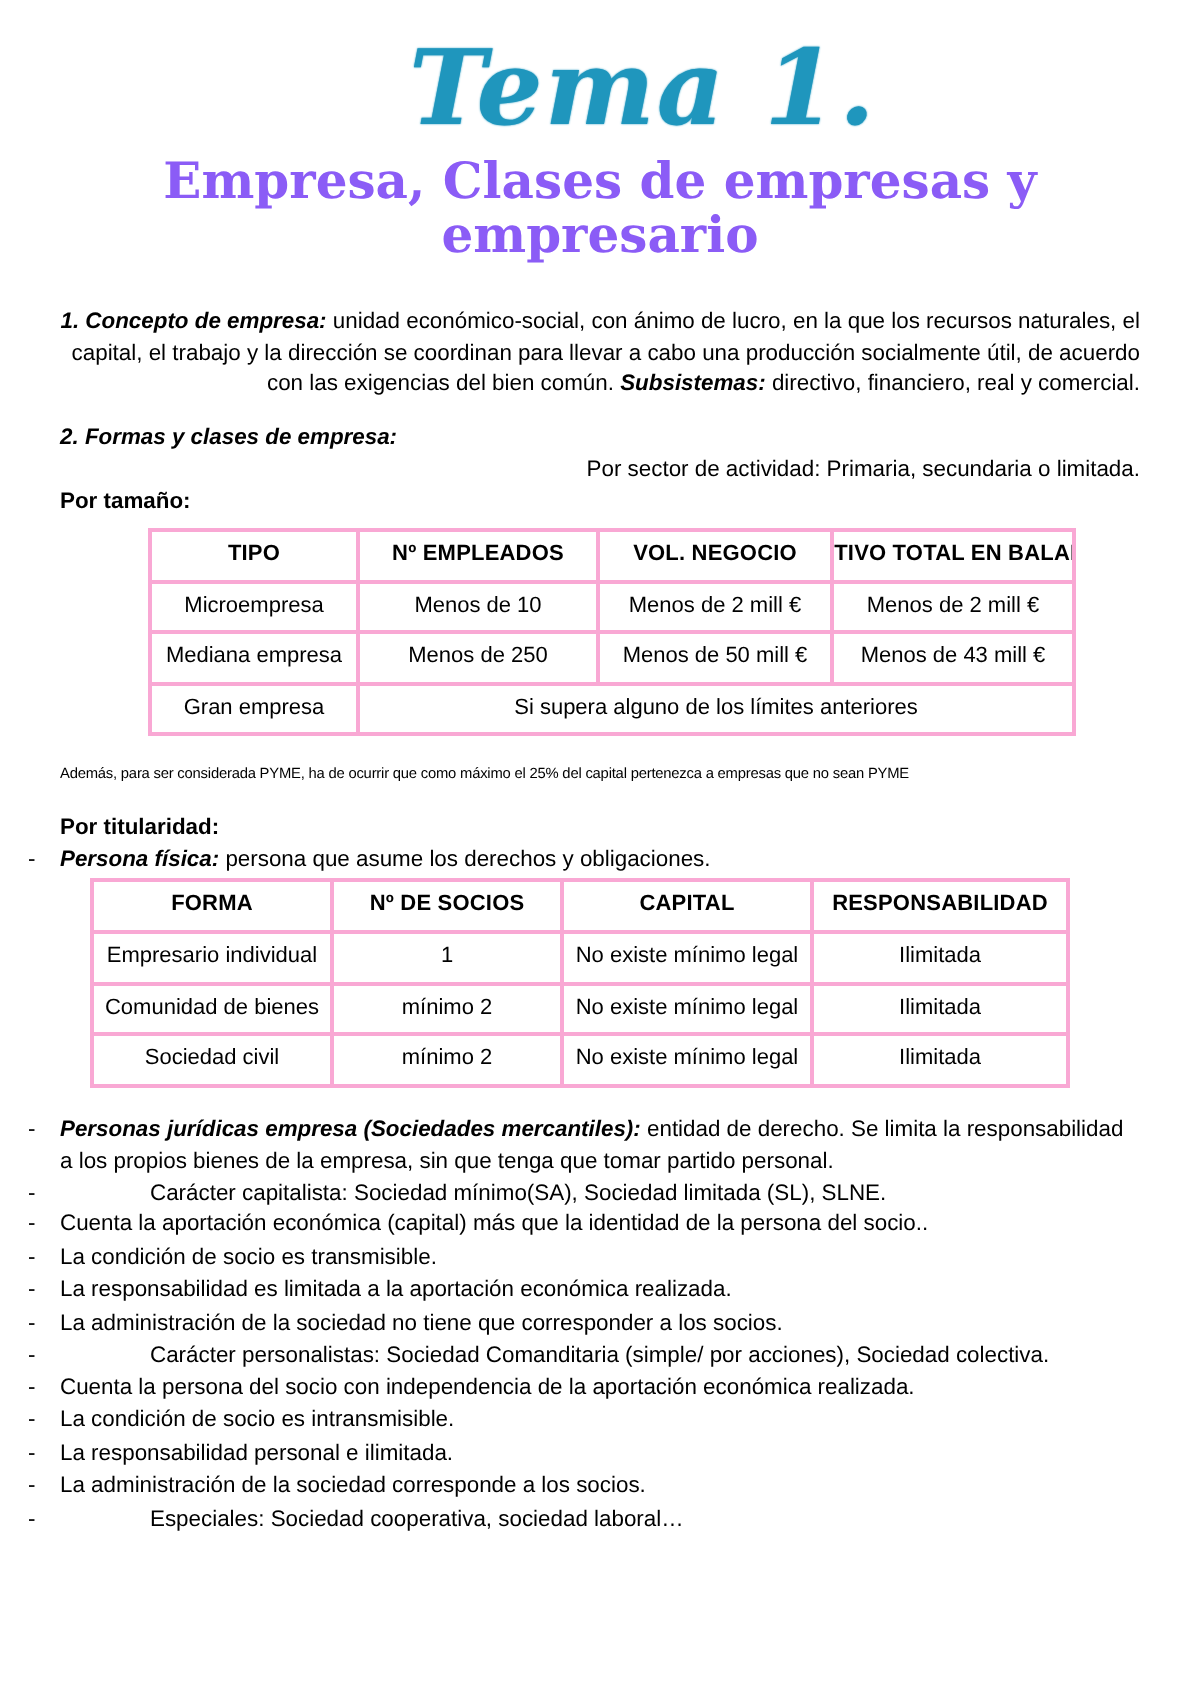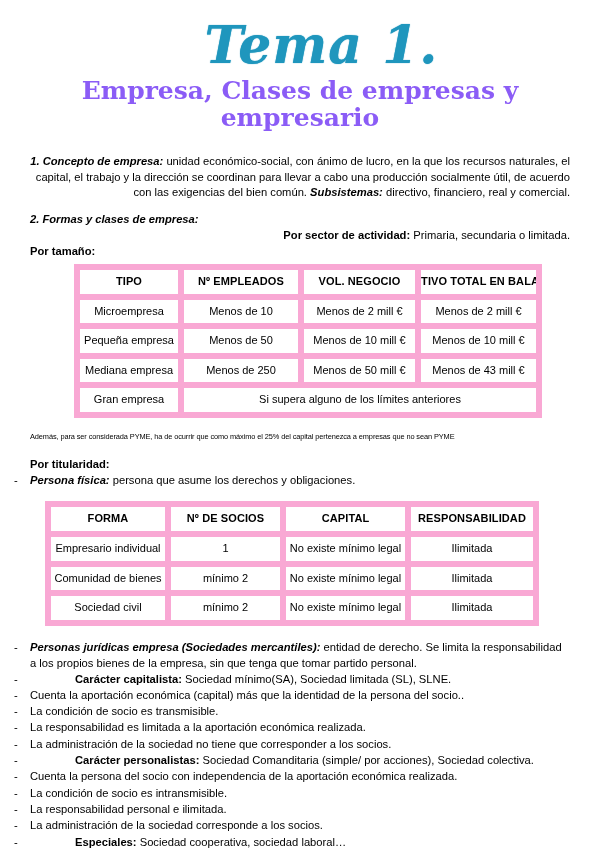--- a/index.html
+++ b/index.html
@@ -49,41 +49,41 @@
     font-size: 11.2px;
     line-height: 1.42;
   }
   .para {
     margin: 0 0 0 0;
     text-align: right;
   }
   .spacer-sm { height: 11px; }
   .spacer-md { height: 14px; }
 
-  b, .b { font-weight: bold; padding-left: 45px; }
+  b, .b { font-weight: normal; padding-left: 45px; }
   .bi { font-weight: bold; font-style: italic; }
 
   .heading-line {
     font-weight: bold;
     margin: 0;
   }
   .note-tiny {
     font-size: 7.4px;
     margin: 0;
     letter-spacing: -0.1px;
   }
 
   
   table {
     border-collapse: collapse;
     table-layout: fixed;
     font-size: 11px;
   }
   table td, table th {
-    border: 6px solid #f9a8d4;
+    border: 2px solid #f9a8d4;
     padding: 4px 2px;
     text-align: center;
     vertical-align: middle;
     overflow: hidden;
     white-space: nowrap;
   }
   table th {
     font-weight: bold;
     font-size: 11px;
     letter-spacing: 0.1px;
@@ -97,21 +97,21 @@
   .tbl-sizes col.c2 { width: 120px; }
   .tbl-sizes col.c3 { width: 117px; }
   .tbl-sizes col.c4 { width: 121px; }
   .tbl-sizes th.clip {
     text-indent: -18px;
   }
 
   .tbl-owner {
     width: 488px;
     margin-left: 15px;
-    margin-top: 13px;
+    margin-top: 0;
   }
   .tbl-owner col.c1 { width: 120px; }
   .tbl-owner col.c2 { width: 115px; }
   .tbl-owner col.c3 { width: 125px; }
   .tbl-owner col.c4 { width: 128px; }
 
   
   ul.lvl {
     list-style: none;
     margin: 0;
@@ -165,26 +165,20 @@
       </tr>
     </thead>
     <tbody>
       <tr>
         <td>Microempresa</td>
         <td>Menos de 10</td>
         <td>Menos de 2 mill €</td>
         <td>Menos de 2 mill €</td>
       </tr>
       <tr>
-        <td>Pequeña empresa</td>
-        <td>Menos de 50</td>
-        <td>Menos de 10 mill €</td>
-        <td>Menos de 10 mill €</td>
-      </tr>
-      <tr>
         <td>Mediana empresa</td>
         <td>Menos de 250</td>
         <td>Menos de 50 mill €</td>
         <td>Menos de 43 mill €</td>
       </tr>
       <tr>
         <td>Gran empresa</td>
         <td colspan="3">Si supera alguno de los límites anteriores</td>
       </tr>
     </tbody>

